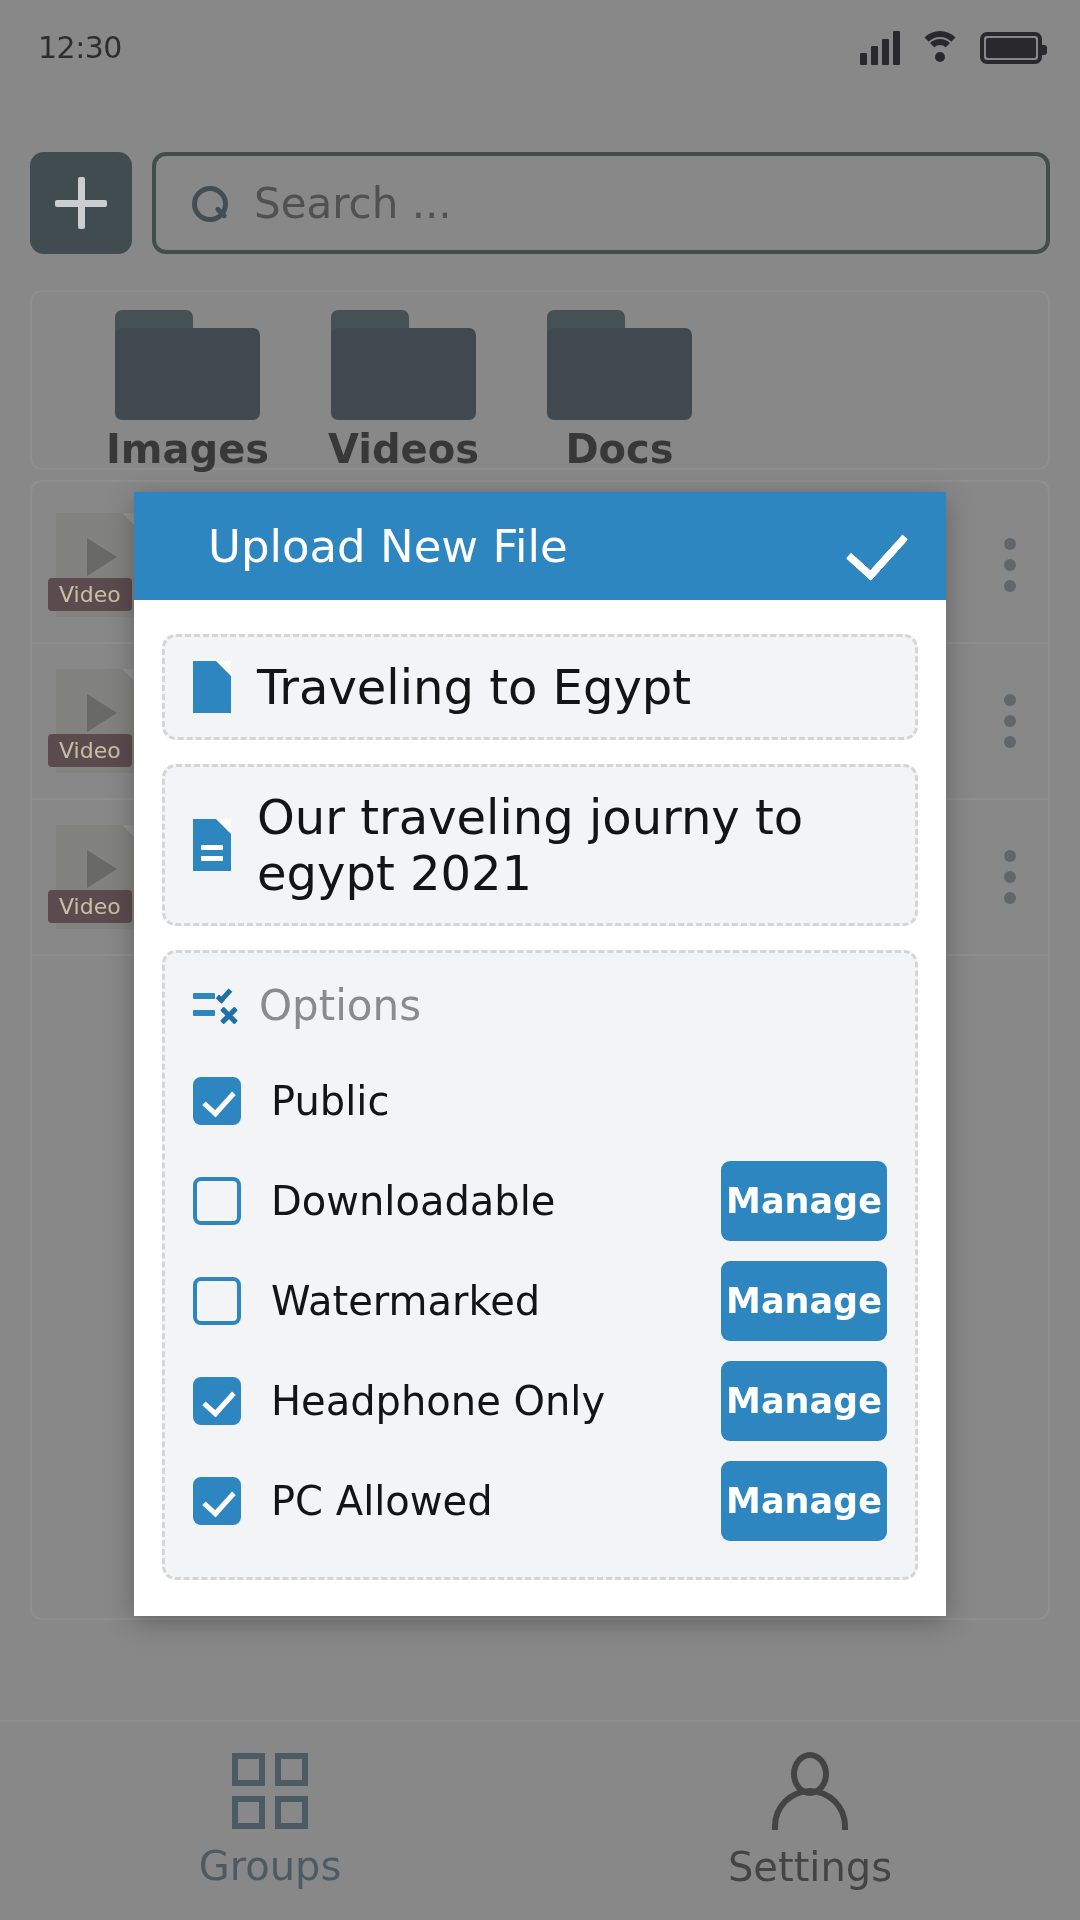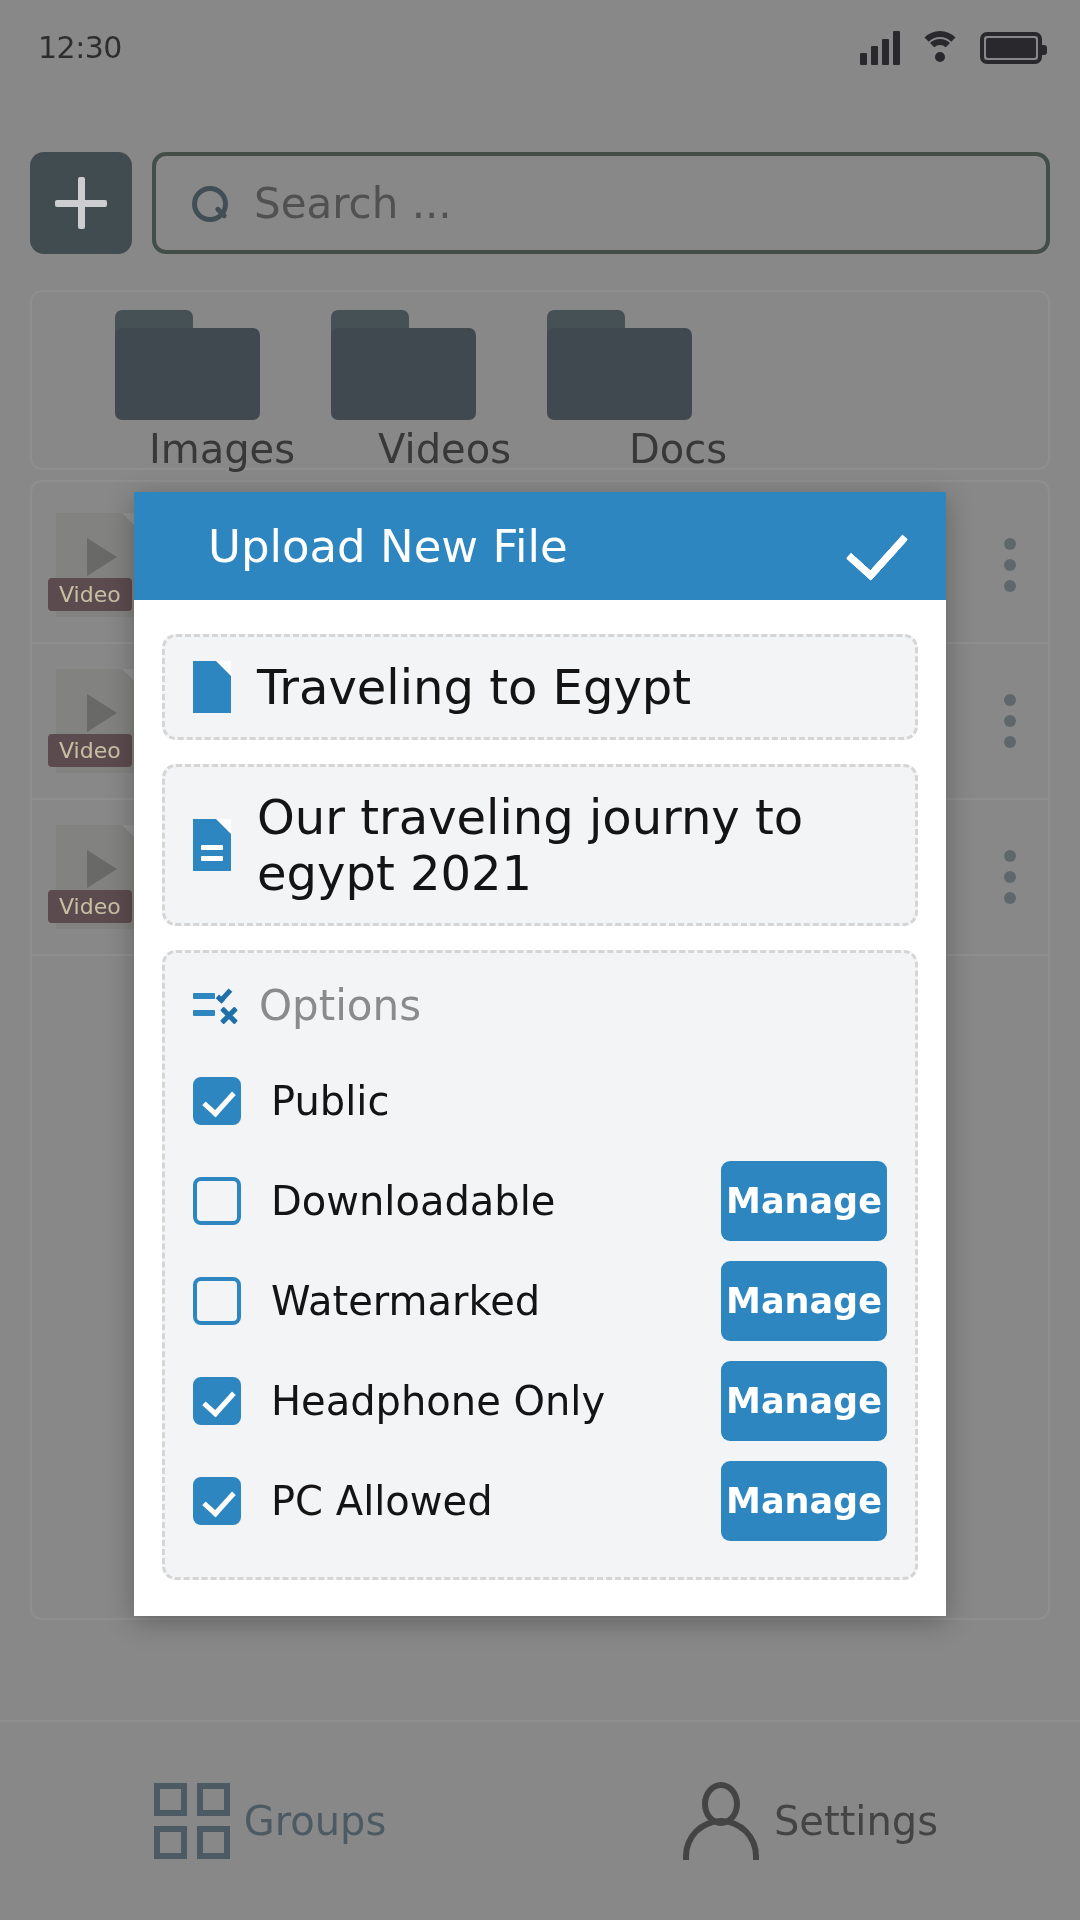--- a/index.html
+++ b/index.html
@@ -156,21 +156,22 @@
     position: absolute;
     top: 290px; left: 30px; right: 30px;
     height: 180px;
     border: 2px solid #9c9c9c;
     border-radius: 12px;
   }
   .folder-item {
     position: absolute;
     top: 18px;
     width: 215px;
-    text-align: right;
+    text-align: center;
+    font-weight: bold;
   }
   .folder-item:nth-of-type(1) { left: 48px; }
   .folder-item:nth-of-type(2) { left: 264px; }
   .folder-item:nth-of-type(3) { left: 480px; }
   .folder-glyph {
     width: 145px; height: 110px;
     margin: 0 auto;
     position: relative;
   }
   .folder-glyph .tab {
@@ -254,20 +255,21 @@
   .bottomnav {
     position: absolute;
     left: 0; right: 0; bottom: 0;
     height: 200px;
     border-top: 2px solid #9c9c9c;
     display: flex;
   }
   .nav-item {
     flex: 1;
     display: flex;
+    flex-direction: column;
     align-items: center;
     justify-content: center;
     gap: 14px;
   }
   .grid-icon {
     width: 76px; height: 76px;
     display: grid;
     grid-template-columns: 1fr 1fr;
     grid-template-rows: 1fr 1fr;
     gap: 10px;

